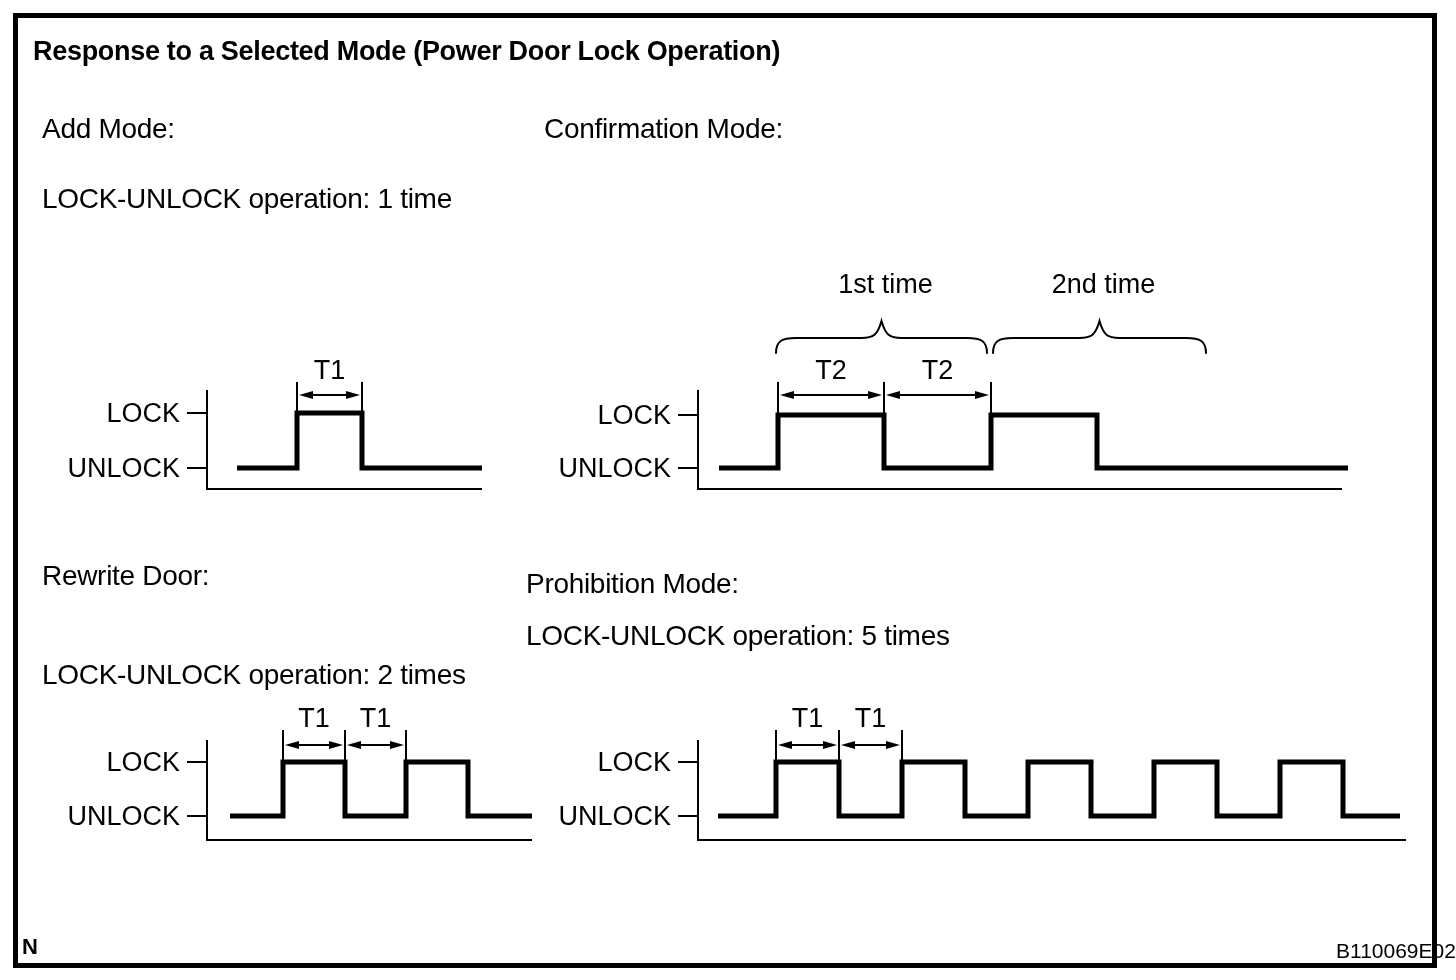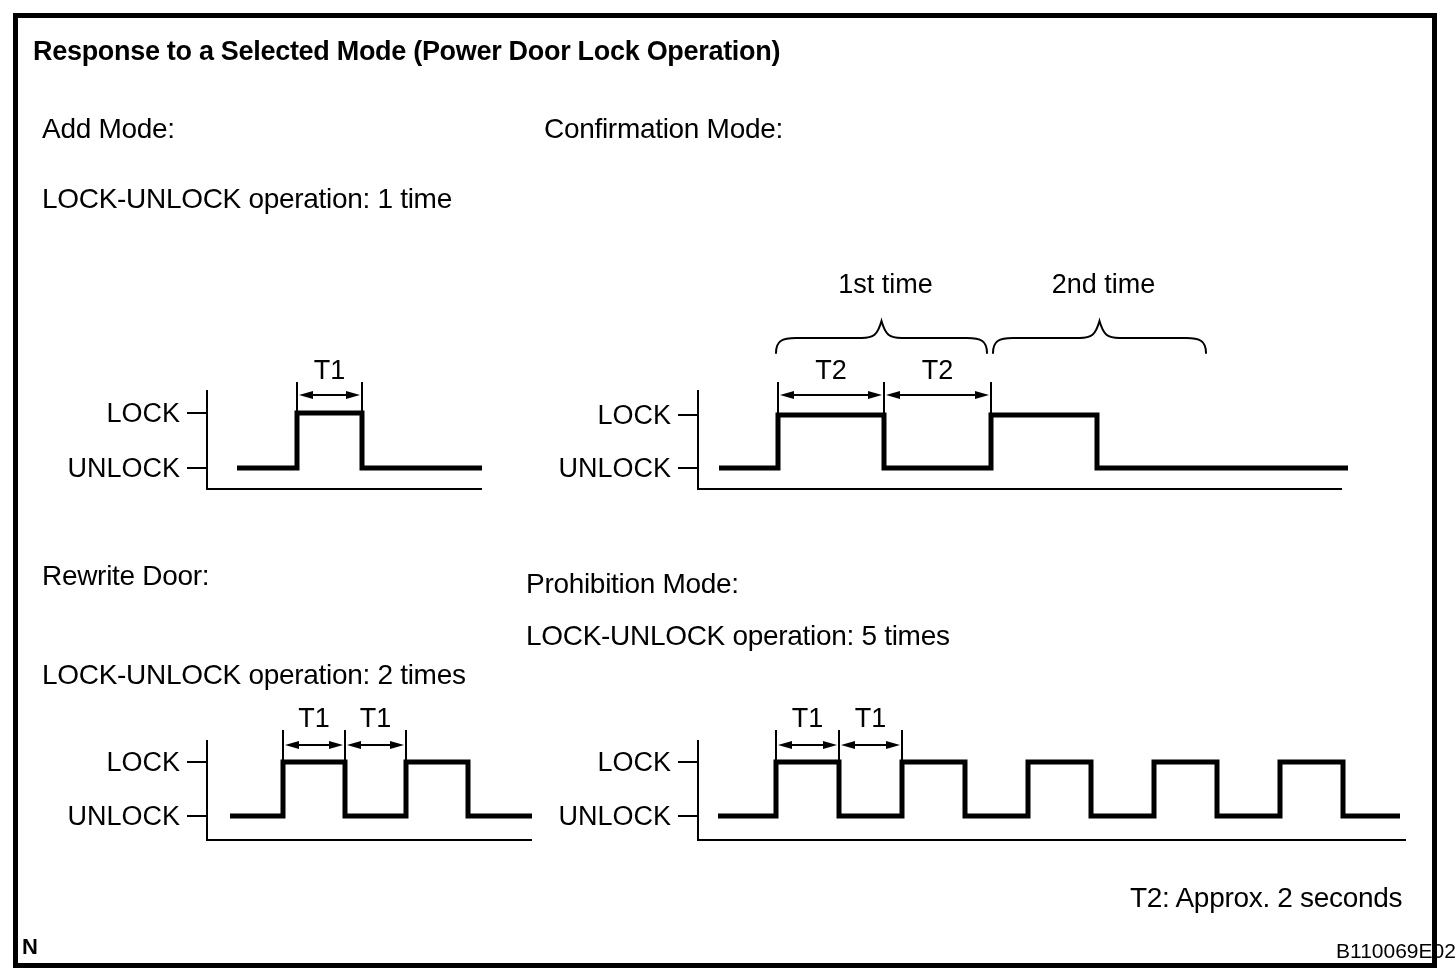--- a/index.html
+++ b/index.html
@@ -122,17 +122,16 @@
         <polygon points="778,745 792,741 792,749" class="ahead"></polygon>
         <polygon points="837,745 823,741 823,749" class="ahead"></polygon>
         <text x="807.5" y="727" text-anchor="middle" class="dim-label">T1</text>
         <line x1="846" y1="745" x2="895" y2="745" class="dimline"></line>
         <polygon points="841,745 855,741 855,749" class="ahead"></polygon>
         <polygon points="900,745 886,741 886,749" class="ahead"></polygon>
         <text x="870.5" y="727" text-anchor="middle" class="dim-label">T1</text>
       </g>
     </svg>
 
-  <div class="txt legend-t2">T2: Approx. 2 seconds</div>
 
   <div class="txt page-marker">N</div>
   <div class="txt figure-code">B110069E02</div>
 </div>
 
 </body></html>

